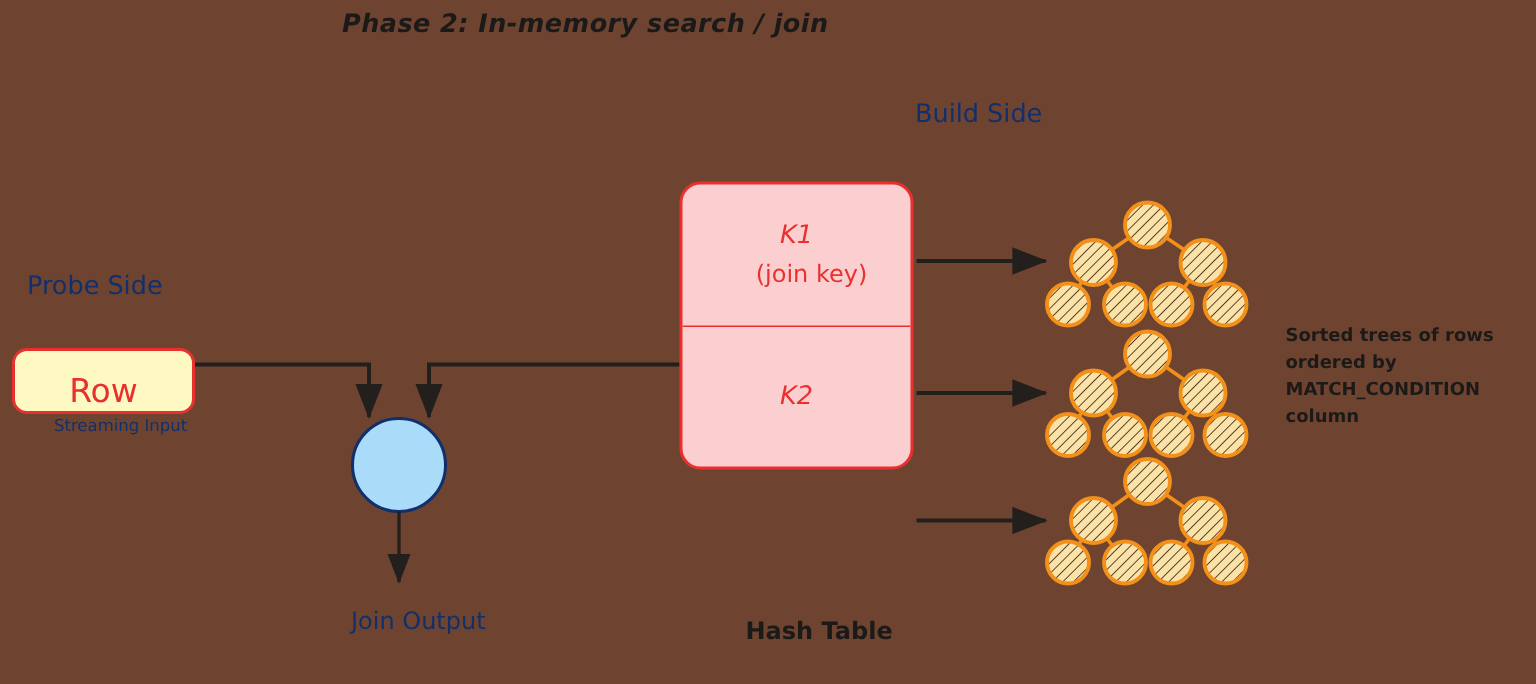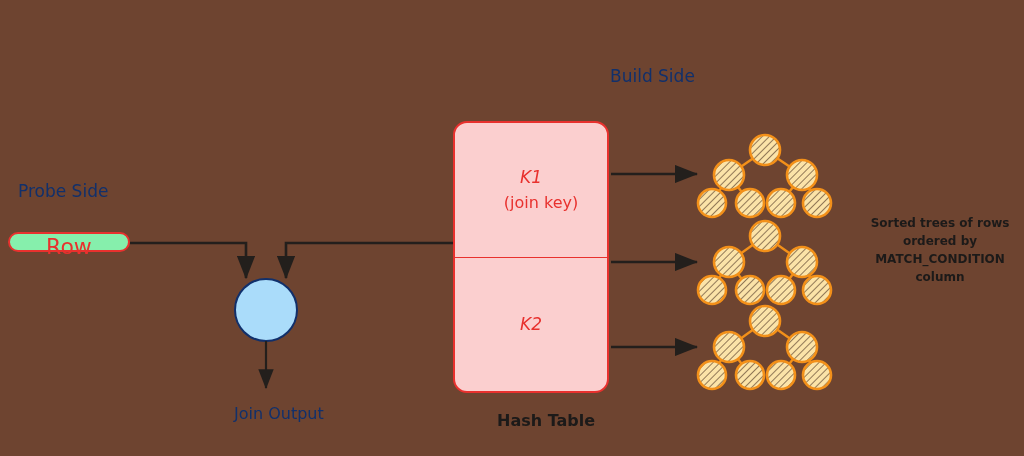--- a/index.html
+++ b/index.html
@@ -83,50 +83,49 @@
     left: 497px;
     top: 411px;
     font-size: 16px;
   }
   #trees-caption {
     left: 857px;
     top: 214px;
     width: 166px;
     font-size: 12px;
     line-height: 18px;
-    text-align: center;
     white-space: normal;
   }
 
   
   .row-box {
     position: absolute;
     left: 8px;
     top: 232px;
     width: 122px;
-    height: 20px;
-    background: #86efac;
+    height: 44px;
+    background: #fef9c3;
     border: 2px solid #e8312e;
     border-radius: 10px;
     box-sizing: border-box;
     display: flex;
-    align-items: flex-start;
+    align-items: flex-end;
     justify-content: center;
     color: #e8312e;
     font-family: "DejaVu Sans", sans-serif;
     font-size: 22px;
   }
 
   
   .hash-table {
     position: absolute;
     left: 453px;
     top: 121px;
     width: 156px;
-    height: 272px;
+    height: 192px;
     background: #fbcfcf;
     border: 2px solid #e8312e;
     border-radius: 14px;
     box-sizing: border-box;
     display: flex;
     flex-direction: column;
     overflow: hidden;
   }
   .hash-cell {
     flex: 1 1 0;
@@ -246,27 +245,29 @@
         <circle cx="729" cy="347" r="15"></circle>
         <circle cx="802" cy="347" r="15"></circle>
         <circle cx="712" cy="375" r="14"></circle>
         <circle cx="750" cy="375" r="14"></circle>
         <circle cx="781" cy="375" r="14"></circle>
         <circle cx="817" cy="375" r="14"></circle>
       </g>
     </g>
   </svg>
 
+  <div class="diagram-title">Phase 2: In-memory search / join</div>
 
   <div class="label-blue" id="probe-side-label">Probe Side</div>
 
   <div class="row-box">
     <span>Row</span>
   </div>
 
+  <div class="label-blue" id="streaming-input-label">Streaming Input</div>
 
   <div class="label-blue" id="join-output-label">Join Output</div>
 
   <div class="label-blue" id="build-side-label">Build Side</div>
 
   <div class="hash-table">
     <div class="hash-cell">
       <span>K1</span>
       <span class="sub">(join key)</span>
     </div>

